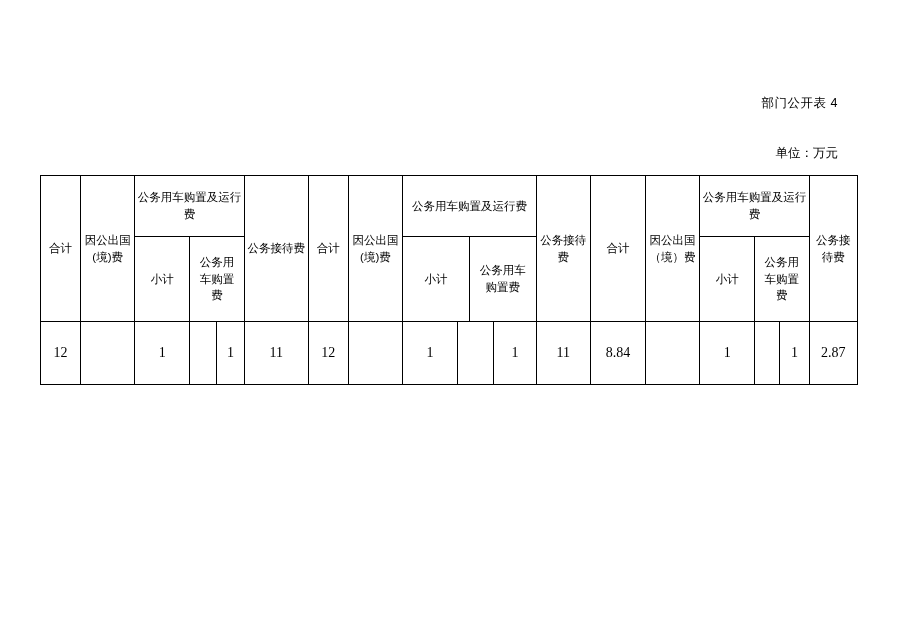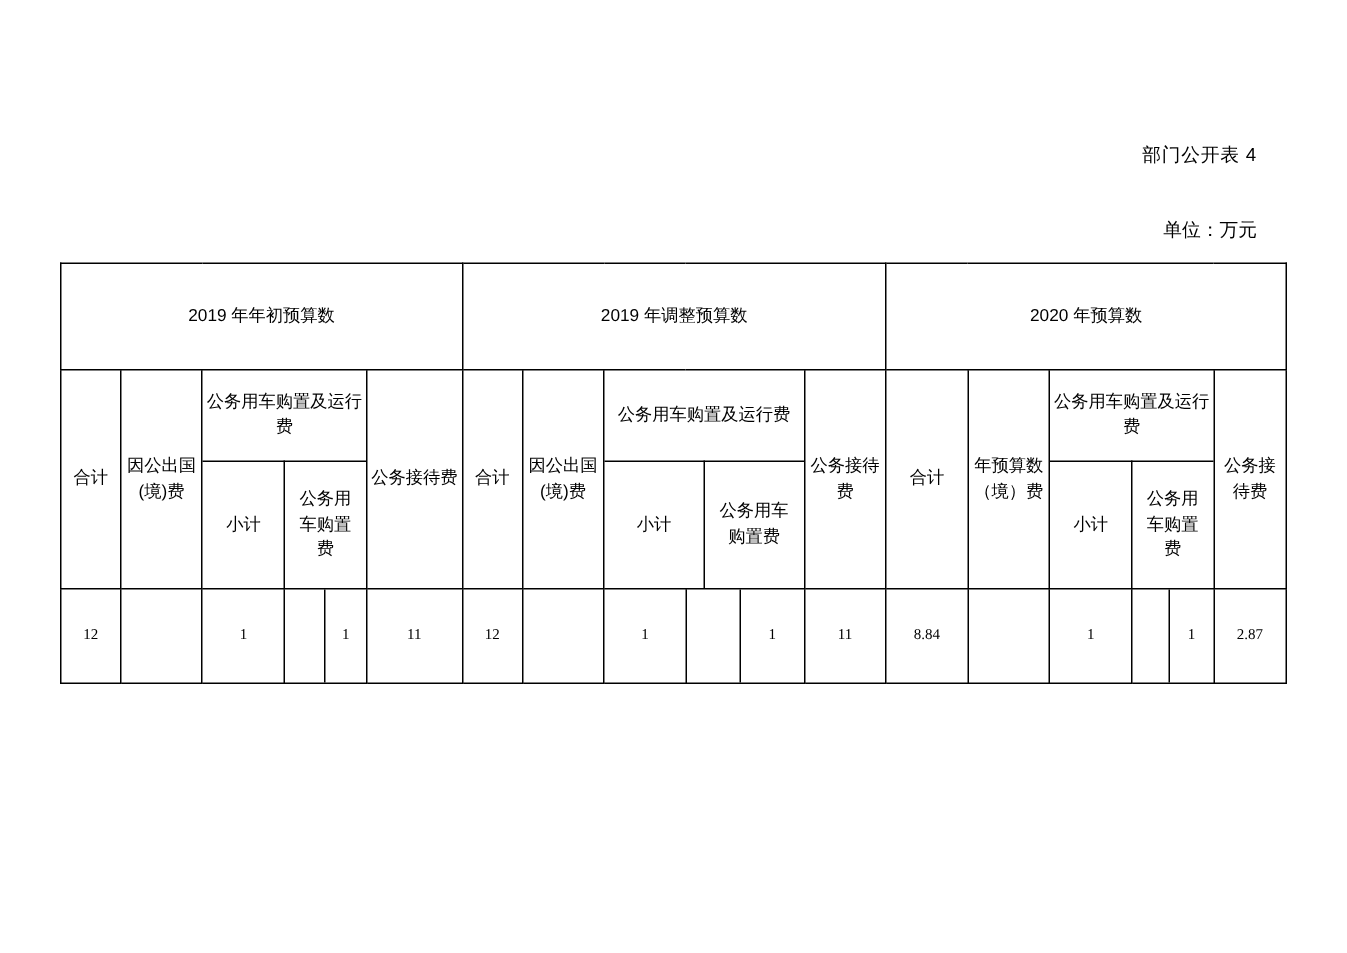--- a/index.html
+++ b/index.html
@@ -70,21 +70,21 @@
   }
   td.sub-head {
     height: 138px;
   }
   td.narrow-text {
     padding-left: 3px;
     padding-right: 3px;
   }
   tr.data-row td {
     height: 58px;
-    font-size: 10px;
+    font-size: 14px;
     font-family: "Liberation Serif", serif;
   }
 </style>
 </head>
 <body>
 
 <div class="page">
 
   <div class="doc-label">部门公开表 4</div>
 
@@ -103,25 +103,20 @@
       <col style="width:52px">
       <col style="width:75px">
       <col style="width:52px">
       <col style="width:52px">
       <col style="width:52px">
       <col style="width:52px">
       <col style="width:52px">
       <col style="width:46px">
     </colgroup>
     <tbody>
-      <tr>
-        <td class="group-head" colspan="5">2019 年年初预算数</td>
-        <td class="group-head" colspan="5">2019 年调整预算数</td>
-        <td class="group-head" colspan="5">2020 年预算数</td>
-      </tr>
 
       <tr>
         <td class="sub-head narrow-text">合计</td>
         <td class="sub-head narrow-text">因公出国(境)费</td>
         <td class="sub-head" colspan="2" style="padding:0">
           <table style="width:100%;height:100%;border-collapse:collapse;table-layout:fixed">
             <tbody>
                 <tr>
               <td colspan="2" style="height:56px;border:0;border-bottom:1px solid #000">公务用车购置及运行费</td>
             </tr>
@@ -145,21 +140,21 @@
             <tr>
               <td style="height:80px;border:0;border-right:1px solid #000;width:46%">小计</td>
               <td style="height:80px;border:0;width:54%;padding:0 6px">公务用车购置费</td>
             </tr>
           </tbody>
             </table>
         </td>
         <td class="sub-head narrow-text">公务接待费</td>
 
         <td class="sub-head narrow-text">合计</td>
-        <td class="sub-head narrow-text">年预算数（境）费</td>
+        <td class="sub-head narrow-text">因公出国（境）费</td>
         <td class="sub-head" colspan="2" style="padding:0">
           <table style="width:100%;height:100%;border-collapse:collapse;table-layout:fixed">
             <tbody>
                 <tr>
               <td colspan="2" style="height:56px;border:0;border-bottom:1px solid #000">公务用车购置及运行费</td>
             </tr>
             <tr>
               <td style="height:80px;border:0;border-right:1px solid #000;width:46%">小计</td>
               <td style="height:80px;border:0;width:54%;padding:0 6px">公务用车购置费</td>
             </tr>

